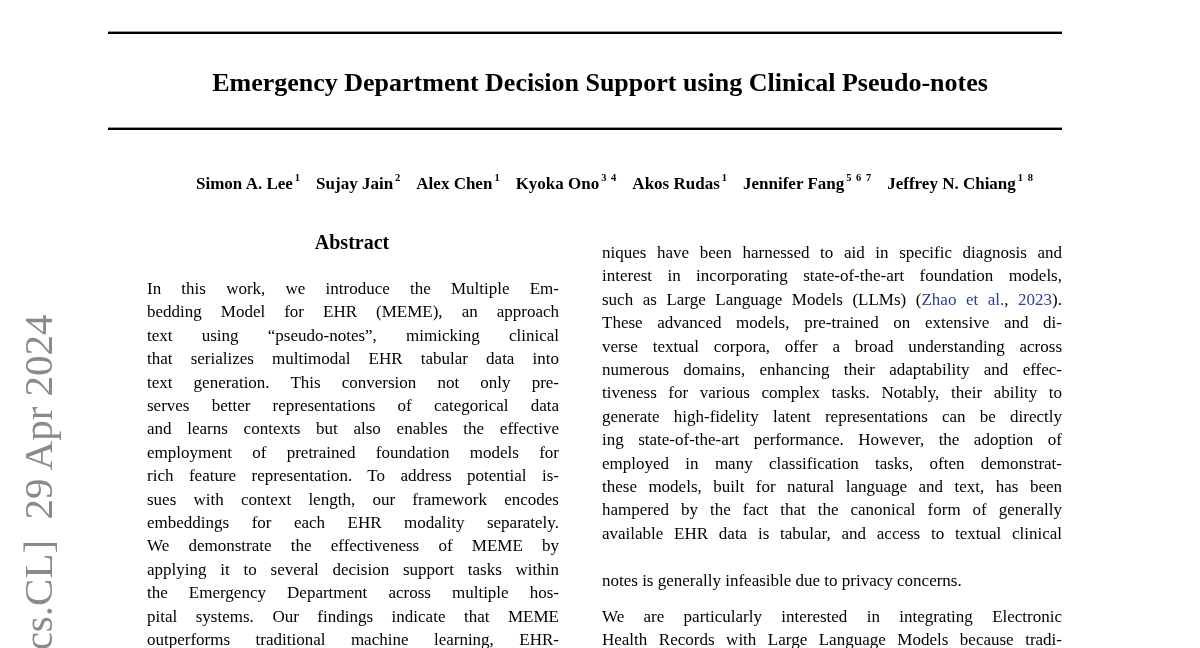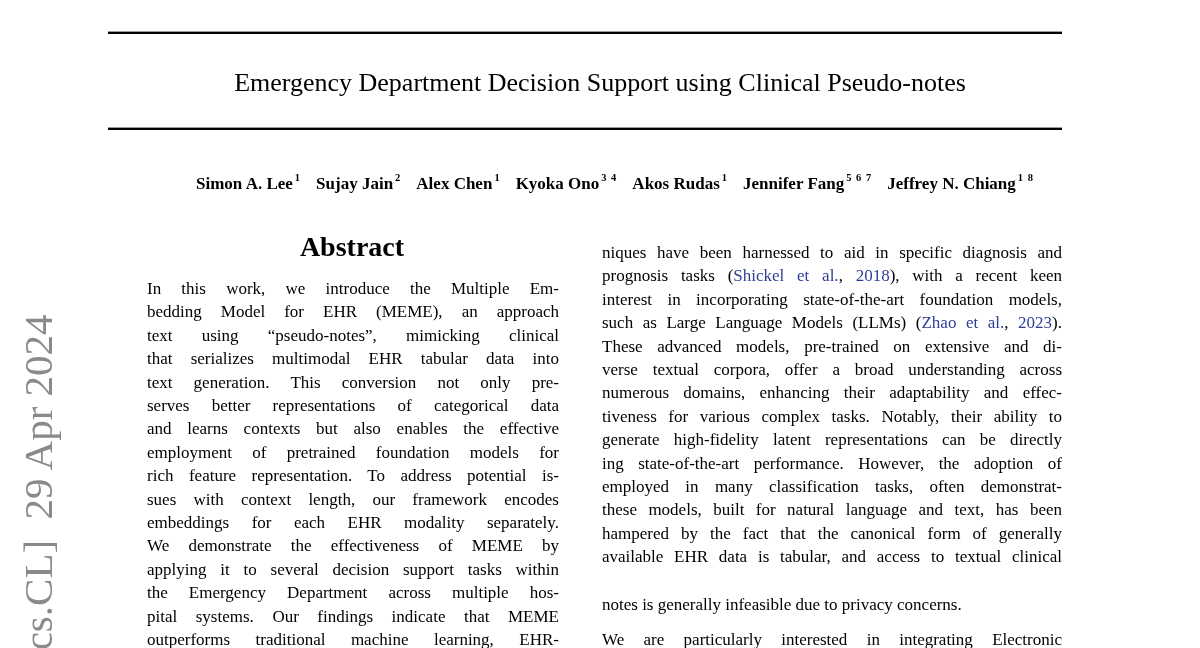--- a/index.html
+++ b/index.html
@@ -12,30 +12,30 @@
   *{margin:0;padding:0;box-sizing:border-box;}
   html,body{width:1200px;height:648px;overflow:hidden;background:var(--background);}
   body{position:relative;font-family:"Liberation Serif","DejaVu Serif",serif;color:var(--text-black);}
 
   .rule{position:absolute;left:108px;width:954px;height:3px;
         background:linear-gradient(#9a9a9a 0 1px,#000 1px 100%);}
   .rule-top{top:31px;}
   .rule-title{top:127px;}
 
   .paper-title{position:absolute;left:50px;top:66px;width:1100px;
-    text-align:center;font-weight:normal;font-size:26px;line-height:34px;white-space:nowrap;}
+    text-align:center;font-weight:bold;font-size:26px;line-height:34px;white-space:nowrap;}
 
   .authors{position:absolute;left:40px;top:166px;width:1120px;text-align:center;
     font-weight:bold;font-size:17px;line-height:26px;white-space:nowrap;}
   .author{display:inline-block;margin-left:30px;}
   .author + .author{margin-left:15px;}
   .author sup{font-size:10.5px;font-weight:bold;position:relative;top:-1px;margin-left:2px;letter-spacing:1px;}
 
   .abstract-heading{position:absolute;left:146px;top:231px;width:412px;
-    text-align:center;font-weight:bold;font-size:28px;}
+    text-align:center;font-weight:bold;font-size:20px;}
 
   .col{position:absolute;font-size:17px;line-height:23.4px;}
   .col-abstract{left:147px;top:277px;width:412px;}
   .col-right{left:602px;top:241px;width:460px;}
 
   .para + .para{margin-top:12px;}
   .line{text-align:justify;text-align-last:justify;white-space:normal;}
   .line.flush{text-align-last:left;margin-top:24px;}
   .cite{color:var(--citation-blue);cursor:pointer;}
 
@@ -76,21 +76,20 @@
       <div class="line"><span>applying it to several decision support tasks within</span></div>
       <div class="line"><span>the Emergency Department across multiple hos-</span></div>
       <div class="line"><span>pital systems. Our findings indicate that MEME</span></div>
       <div class="line"><span>outperforms traditional machine learning, EHR-</span></div>
     </div>
 </div>
 
 <div class="col col-right">
   <div class="para">
       <div class="line"><span>niques have been harnessed to aid in specific diagnosis and</span></div>
-      <div class="line"><span>prognosis tasks (</span><span class="cite">Shickel et al.</span><span>, </span><span class="cite">2018</span><span>), with a recent keen</span></div>
       <div class="line"><span>interest in incorporating state-of-the-art foundation models,</span></div>
       <div class="line"><span>such as Large Language Models (LLMs) (</span><span class="cite">Zhao et al.</span><span>, </span><span class="cite">2023</span><span>).</span></div>
       <div class="line"><span>These advanced models, pre-trained on extensive and di-</span></div>
       <div class="line"><span>verse textual corpora, offer a broad understanding across</span></div>
       <div class="line"><span>numerous domains, enhancing their adaptability and effec-</span></div>
       <div class="line"><span>tiveness for various complex tasks. Notably, their ability to</span></div>
       <div class="line"><span>generate high-fidelity latent representations can be directly</span></div>
       <div class="line"><span>ing state-of-the-art performance. However, the adoption of</span></div>
       <div class="line"><span>employed in many classification tasks, often demonstrat-</span></div>
       <div class="line"><span>these models, built for natural language and text, has been</span></div>

